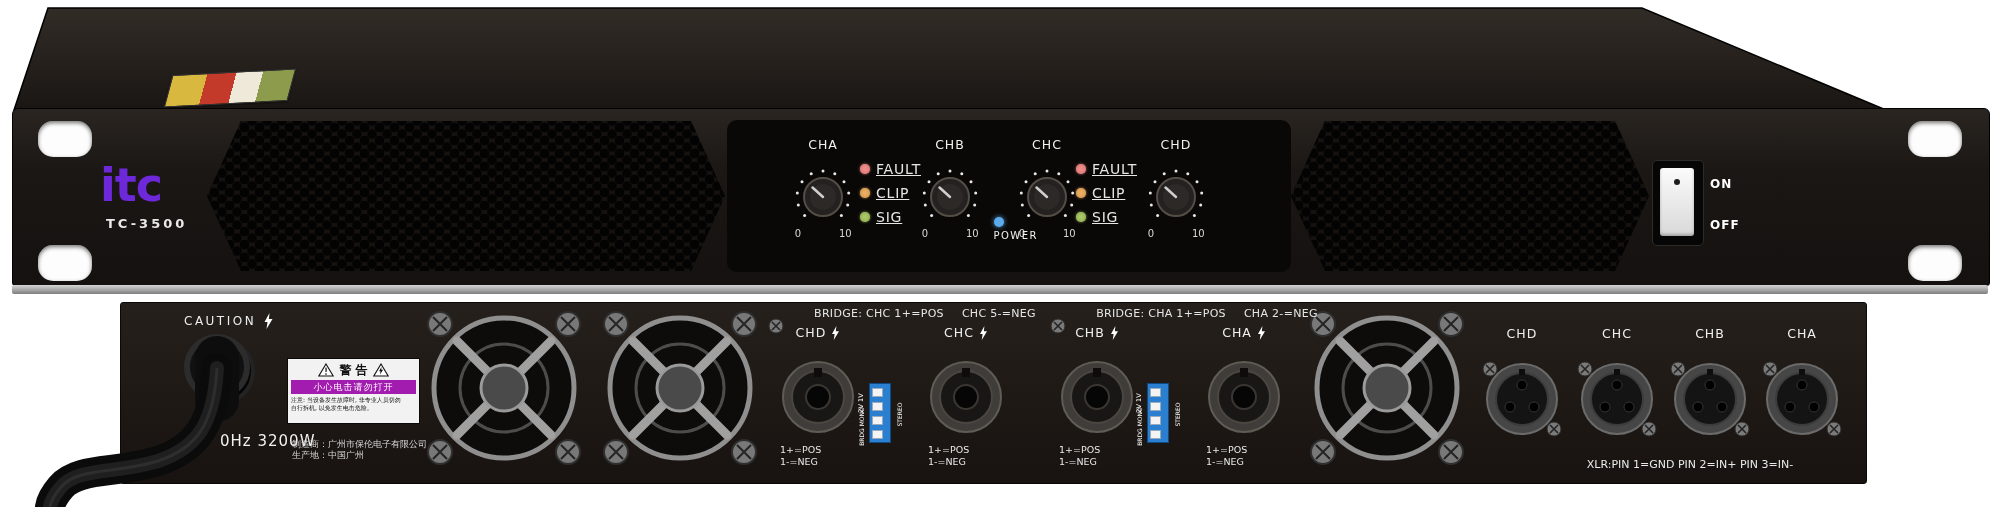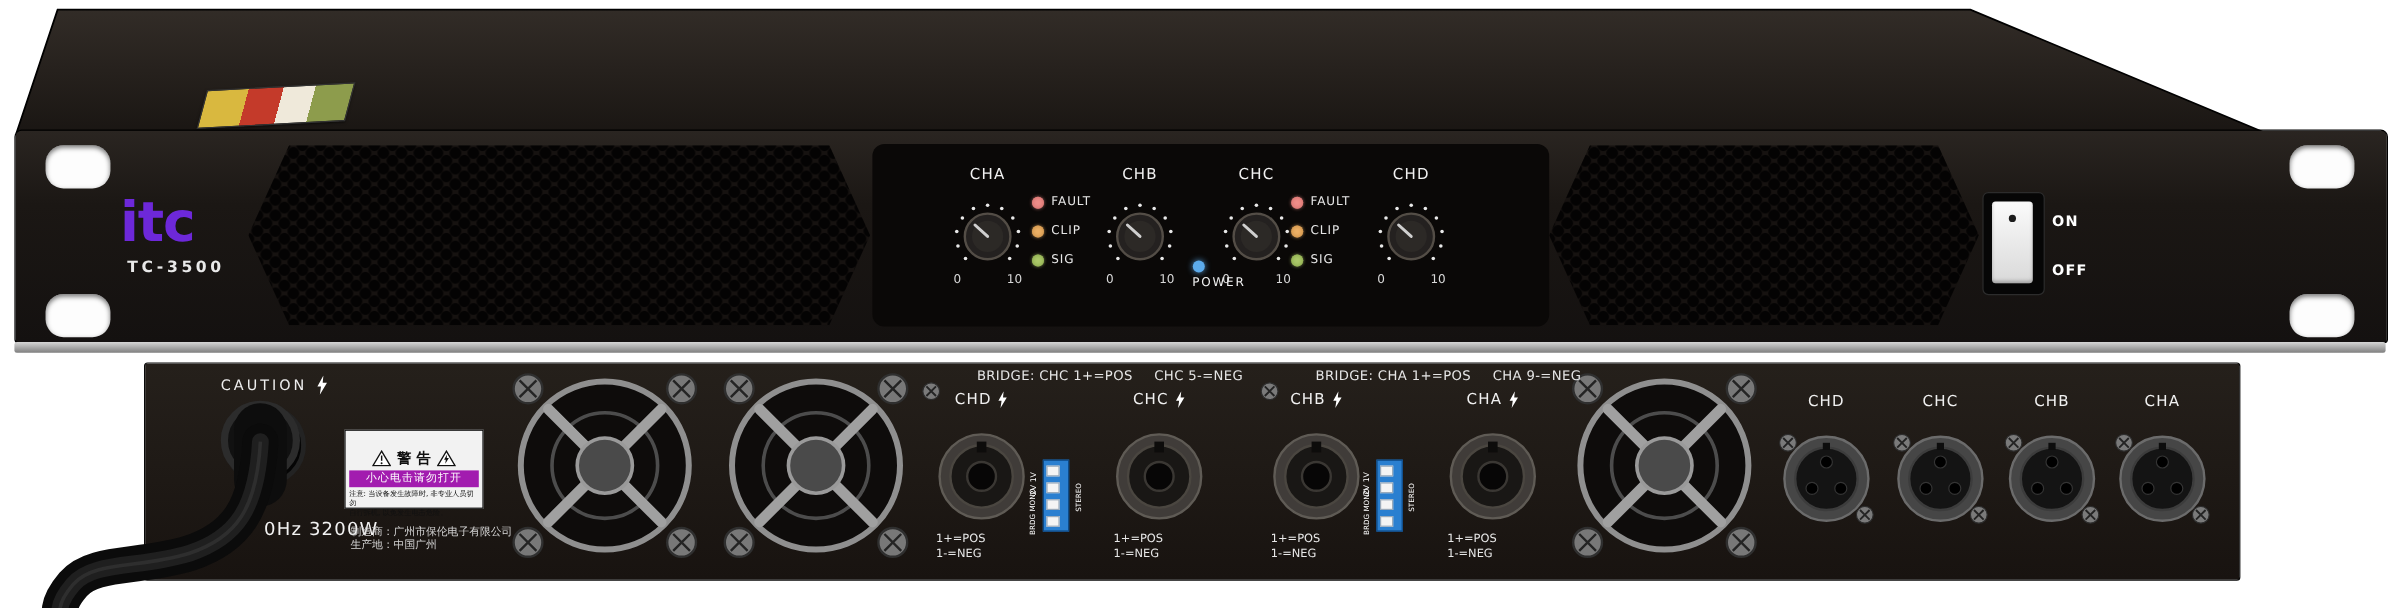--- a/index.html
+++ b/index.html
@@ -28,38 +28,38 @@
   .scale-lbl{top:228px;font-size:10px;color:#d8d8d8;}
   .scale-min{width:20px;text-align:right;}
   .scale-max{width:24px;text-align:left;}
   .led-group{top:162px;width:78px;}
   .led-row{display:flex;align-items:center;gap:6px;height:13px;margin-bottom:11px;}
   .led{width:10px;height:10px;border-radius:50%;flex:0 0 auto;}
   .led-fault{background:#f0908c;box-shadow:0 0 4px #d06a66 inset,0 0 3px rgba(240,144,140,.7);}
   .led-clip{background:#eeb268;box-shadow:0 0 4px #c68a40 inset,0 0 3px rgba(238,178,104,.7);}
   .led-sig{background:#aecb6c;box-shadow:0 0 4px #82a144 inset,0 0 3px rgba(174,203,108,.7);}
   .led-power{background:#5cabec;box-shadow:0 0 5px rgba(92,171,236,.9);}
-  .led-lbl{font-size:10px;letter-spacing:.8px;color:#e6e6e6;}
+  .led-lbl{font-size:14px;letter-spacing:.8px;color:#e6e6e6;text-decoration:underline;}
   .power-lbl{left:962px;top:230px;width:76px;text-align:right;font-size:10px;letter-spacing:1.5px;color:#f0f0f0;}
   .switch-bezel{left:1652px;top:160px;width:50px;height:84px;background:#060606;
     border:1px solid #2c2c2c;border-radius:5px;}
   .switch-rocker{left:1660px;top:168px;width:34px;height:68px;border-radius:3px;
     background:linear-gradient(180deg,#fbfbfb,#d9d9d9);box-shadow:inset 0 -2px 3px rgba(0,0,0,.25);}
   .switch-dot{left:1674px;top:179px;width:6px;height:6px;border-radius:50%;background:#1c1c1c;}
   .sw-lbl{left:1710px;font-size:12px;font-weight:bold;letter-spacing:1px;color:#fff;}
 
   
   .rear-body{left:120px;top:302px;width:1745px;height:180px;
     background:linear-gradient(180deg,#25201b,#181310);border:1px solid #090909;border-radius:3px;}
   .caution{left:184px;top:313px;display:flex;align-items:center;gap:7px;
     font-size:12px;letter-spacing:2.5px;color:#ededed;}
   .grommet{left:187px;top:337px;width:60px;height:60px;border-radius:50%;
     background:radial-gradient(circle at 38% 35%,#2c2c2c,#050505 72%);border:4px solid #232323;}
-  .warn-sticker{left:287px;top:358px;width:116px;height:66px;background:#f2f2f2;
-    border:1px solid #0a0a0a;box-sizing:border-box;padding:14px 3px;}
+  .warn-sticker{left:287px;top:358px;width:133px;height:66px;background:#f2f2f2;
+    border:1px solid #0a0a0a;box-sizing:border-box;padding:2px 3px;}
   .warn-row1{display:flex;align-items:center;justify-content:center;gap:5px;height:18px;}
   .warn-title{font-size:12px;font-weight:bold;color:#111;}
   .warn-band{background:#a21caf;color:#fff;font-size:9px;letter-spacing:1px;text-align:center;
     height:14px;line-height:14px;margin-top:1px;}
   .warn-note{font-size:6px;line-height:8px;color:#111;margin-top:2px;}
   .power-rating{left:220px;top:432px;font-size:15px;letter-spacing:1px;color:#f2f2f2;}
   .manu{left:292px;top:439px;font-size:9px;line-height:11px;color:#d6d6d6;}
   .fan{width:170px;height:170px;top:303px;}
   .bridge-header{top:307px;width:300px;text-align:center;font-size:11px;color:#e6e6e6;letter-spacing:.3px;}
   .hdr-gap{margin-left:18px;}
@@ -377,21 +377,21 @@
     <circle cx="38" cy="38" r="26" fill="#191715" stroke="#4a4640" stroke-width="2"></circle>
     <rect x="34" y="9" width="8" height="9" fill="#0d0c0b"></rect>
     <circle cx="38" cy="38" r="12" fill="#070606" stroke="#3a3733" stroke-width="2"></circle>
   </svg>
   <div class="abs posneg" style="left:928px;">
     <div>1+=POS</div>
     <div>1-=NEG</div>
   </div>
 
   <div class="abs bridge-header" style="left:1057px;">
-    <span>BRIDGE: CHA 1+=POS</span><span class="hdr-gap">CHA 9-=NEG</span>
+    <span>BRIDGE: CHA 1+=POS</span><span class="hdr-gap">CHA 2-=NEG</span>
   </div>
   <div class="abs sp-ch-label" style="left:1062px;">
     <span>CHB</span>
     <svg width="9" height="14" viewBox="0 0 10 16">
         <path d="M6 0 L1 9 H4 L3 16 L9 6 H5.4 Z" fill="#fff"></path>
       </svg>
   </div>
   <svg class="abs speakon" style="left:1059px;" viewBox="0 0 76 76">
     <circle cx="38" cy="38" r="35" fill="#403c39" stroke="#5f5b55" stroke-width="2"></circle>
     <circle cx="38" cy="38" r="26" fill="#191715" stroke="#4a4640" stroke-width="2"></circle>
@@ -503,20 +503,21 @@
       </svg></div>
   <div class="abs screw" style="left:1762px;top:361px;"><svg viewBox="0 0 16 16" width="16" height="16">
         <circle cx="8" cy="8" r="7" fill="#7a7a7a" stroke="#2d2d2d"></circle>
         <path d="M4 4 L12 12 M12 4 L4 12" stroke="#242424" stroke-width="1.6"></path>
       </svg></div>
   <div class="abs screw" style="left:1826px;top:421px;"><svg viewBox="0 0 16 16" width="16" height="16">
         <circle cx="8" cy="8" r="7" fill="#7a7a7a" stroke="#2d2d2d"></circle>
         <path d="M4 4 L12 12 M12 4 L4 12" stroke="#242424" stroke-width="1.6"></path>
       </svg></div>
 
+  <div class="abs xlr-note">XLR:PIN 1=GND PIN 2=IN+ PIN 3=IN-</div>
 
   <svg class="abs cable-svg" width="2000" height="507">
     <circle cx="217" cy="367" r="30" fill="#111" stroke="#2c2c2c" stroke-width="6"></circle>
     <path d="M217 358 L217 400" stroke="#0d0d0d" stroke-width="44" stroke-linecap="round" fill="none"></path>
     <path d="M217 368 C214 424 197 448 158 461 C116 474 78 467 61 487 C55 494 51 500 50 507" stroke="#0b0b0b" stroke-width="30" fill="none" stroke-linecap="round"></path>
     <path d="M217 368 C214 424 197 448 158 461 C116 474 78 467 61 487 C55 494 51 500 50 507" stroke="#1f1f1f" stroke-width="14" fill="none" stroke-linecap="round"></path>
     <path d="M217 368 C214 424 197 448 158 461 C116 474 78 467 61 487 C55 494 51 500 50 507" stroke="#2e2e2e" stroke-width="3" fill="none"></path>
   </svg>
 
 </div>

